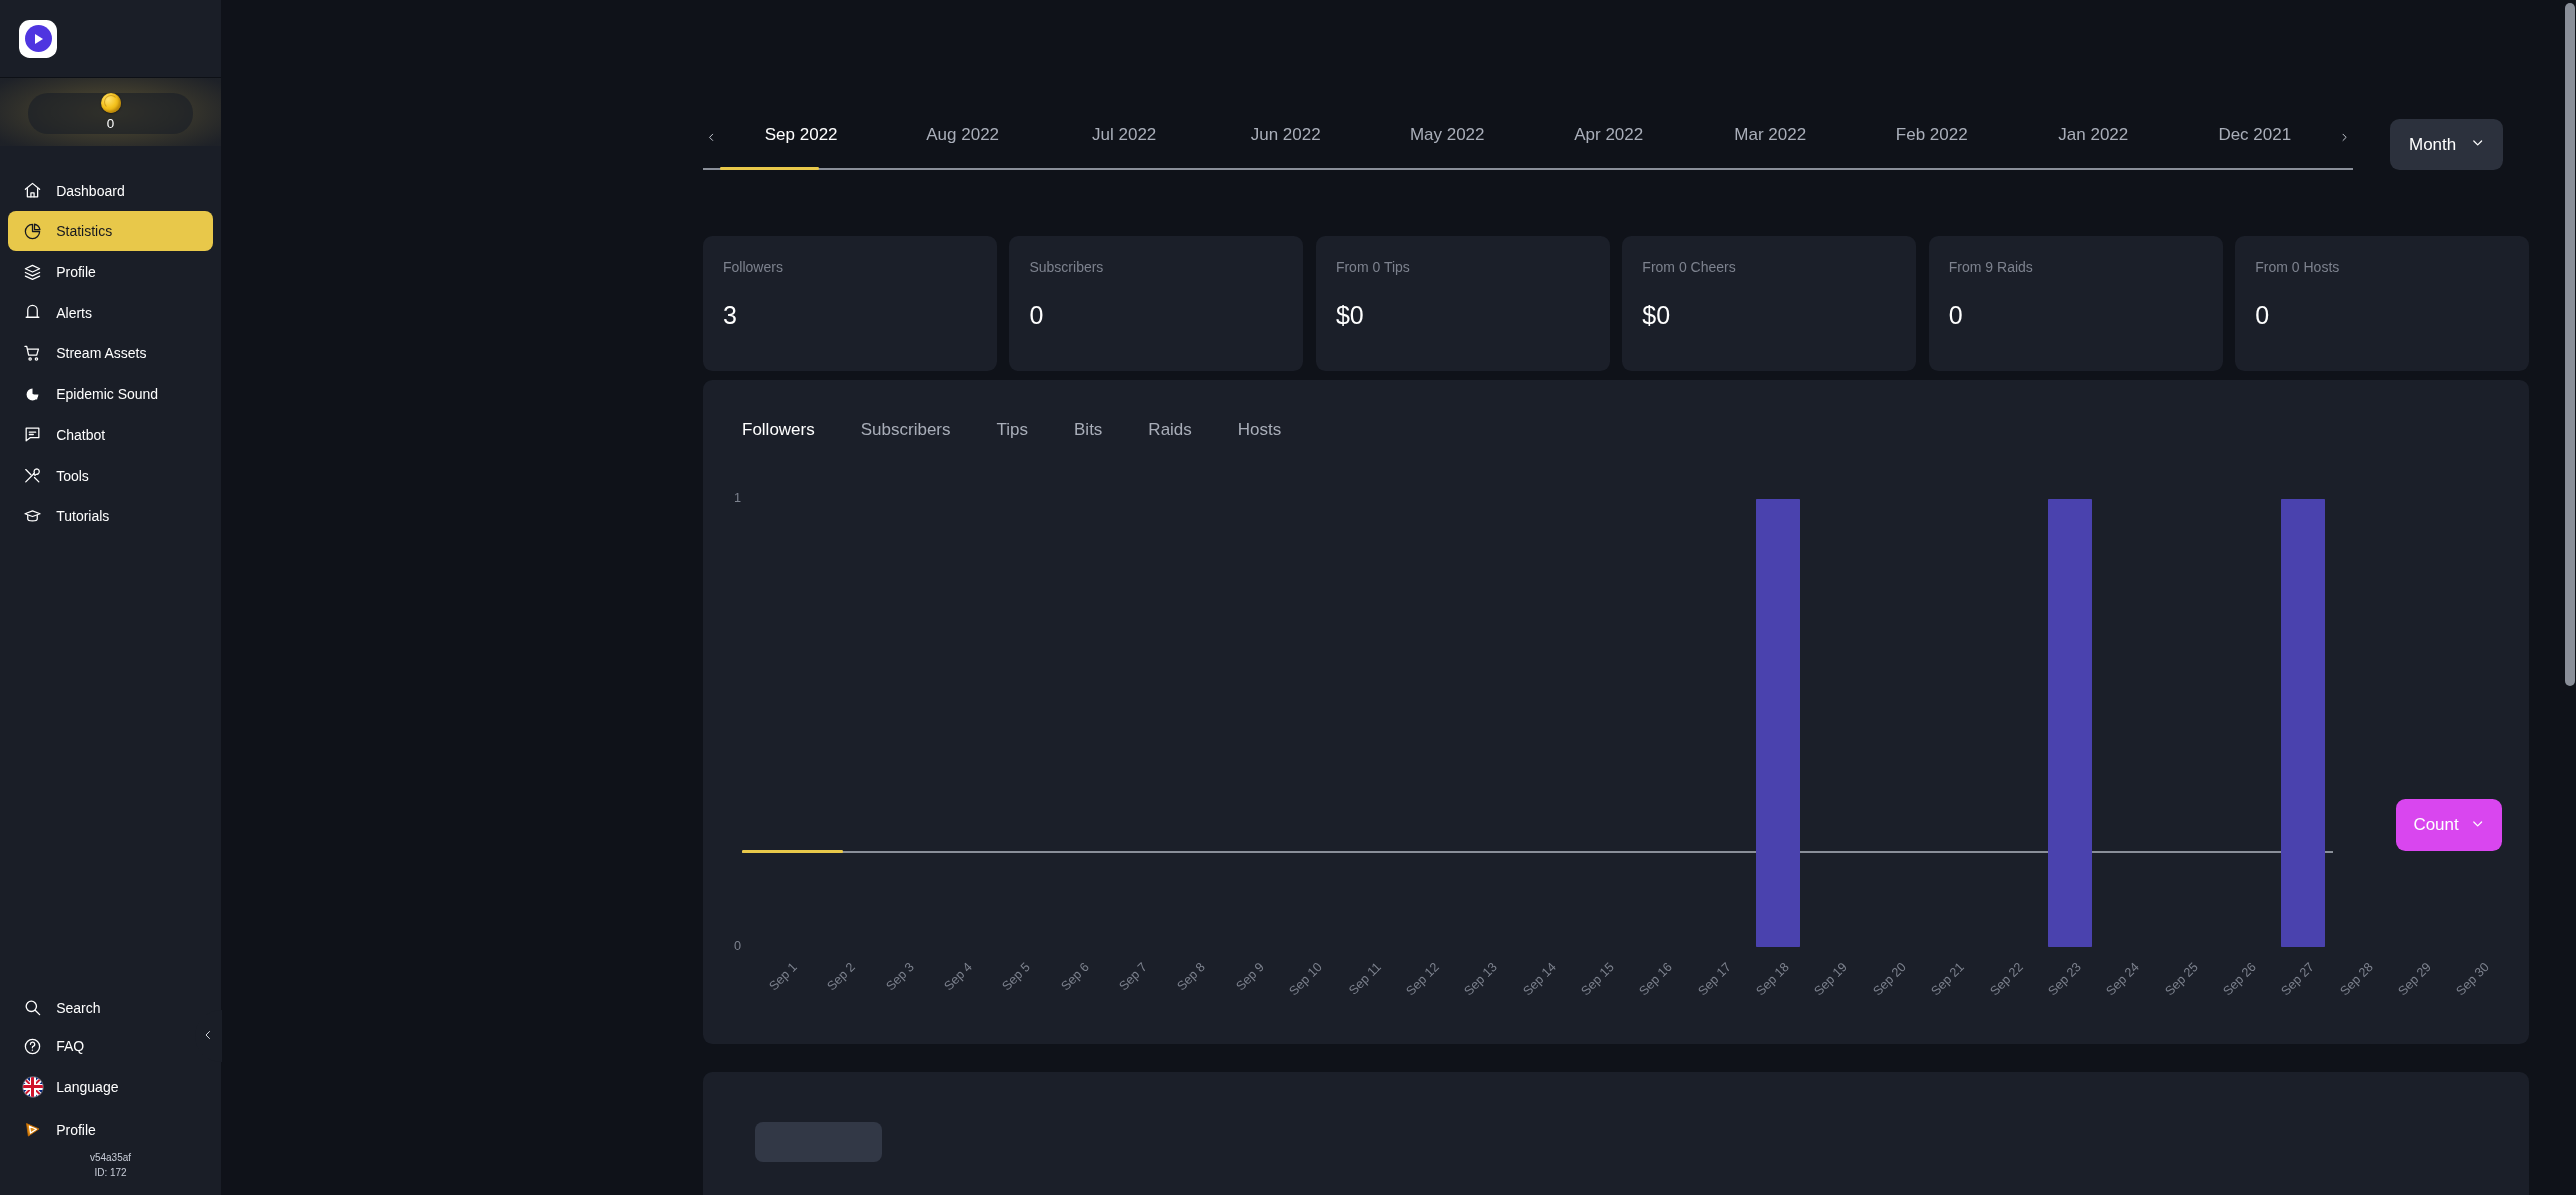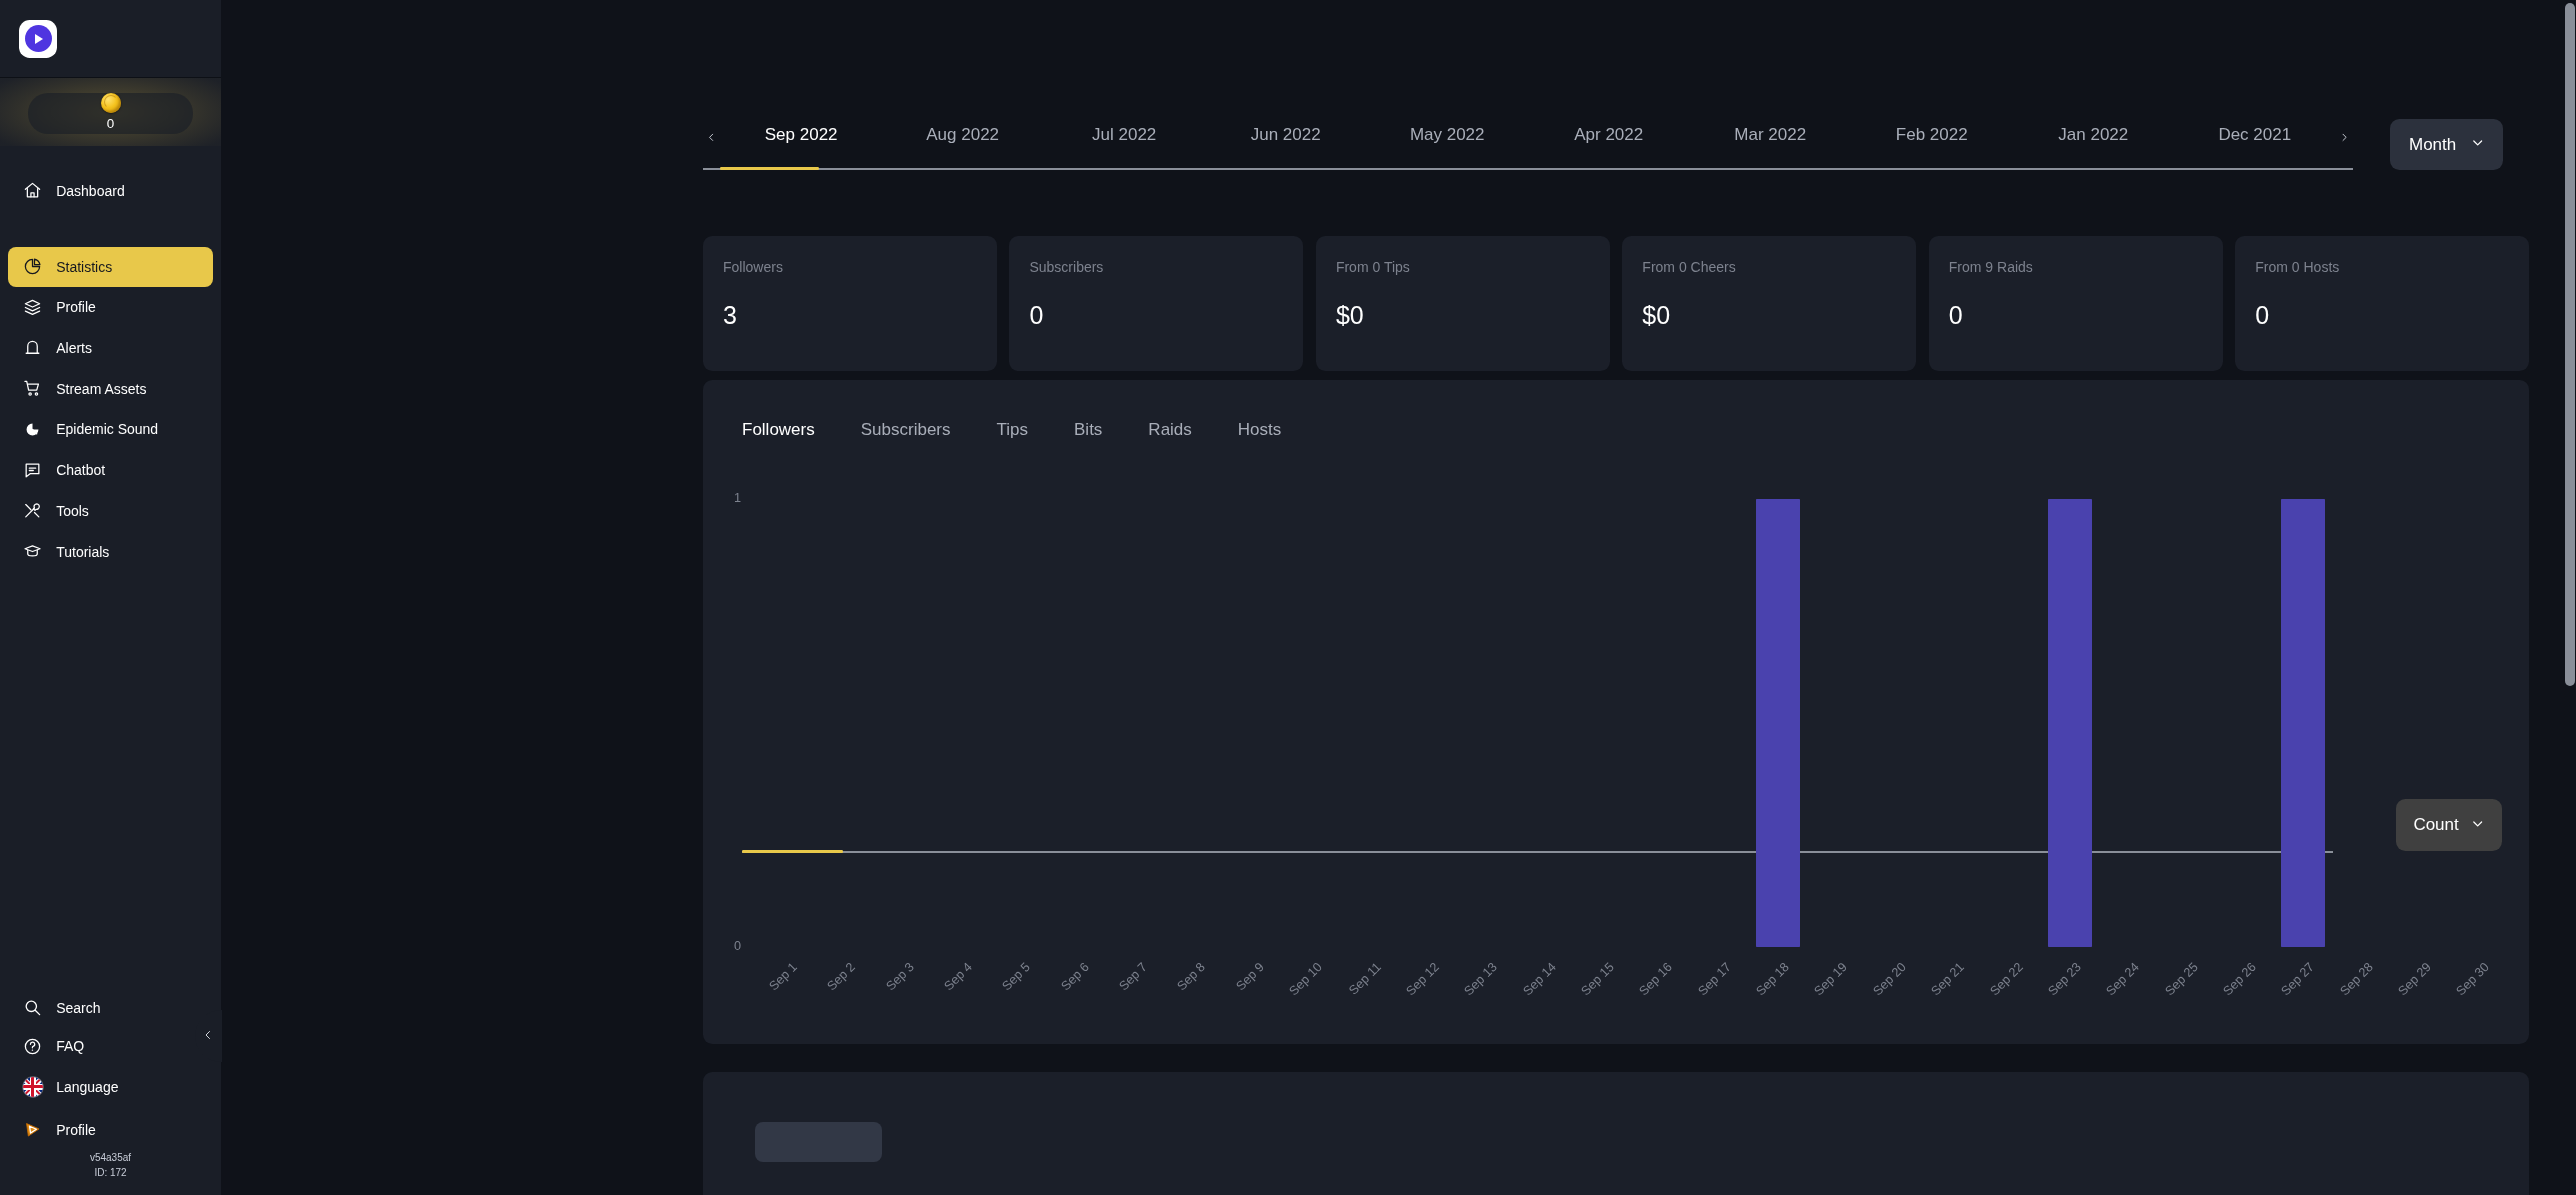--- a/index.html
+++ b/index.html
@@ -60,21 +60,21 @@
     border-radius: 50%; border: 1px solid rgba(180,125,10,.55); border-bottom-color: transparent; border-right-color: transparent;
   }
   .coin-count { position: relative; z-index: 2; color: #fff; font-size: 13.4px; }
 
   .nav { padding-top: 24px; }
   .nav-item {
     display: flex; align-items: center; gap: 13.4px;
     height: 40px; margin: 0.7px 8px; padding-left: 14.8px;
     border-radius: 8px; color: #ffffff; font-size: 14px; cursor: pointer;
   }
-  .nav-item.active { background: #e8c84a; color: #16181f; margin-top: 36px; }
+  .nav-item.active { background: #e8c84a; color: #16181f; }
   .nav-item .ico { width: 20px; height: 20px; display: flex; align-items: center; justify-content: center; flex: 0 0 20px; }
   .nav-item .ico svg { width: 19px; height: 19px; }
 
   .nav-bottom { margin-top: auto; padding-bottom: 10.7px; }
   .version { text-align: center; color: #c8cdd8; font-size: 10px; line-height: 1.45; padding-bottom: 4px; }
 
   .flag {
     width: 20px; height: 20px; border-radius: 50%; overflow: hidden; position: relative;
     background: #00247d; box-shadow: 0 0 0 0.7px rgba(255,255,255,.35);
   }
@@ -164,21 +164,21 @@
   .chart-tab.active { color: #ffffff; }
   .tab-track {
     position: absolute; left: 39px; top: 471px; width: 1591px; height: 2px; background: #8a8f99;
   }
   .tab-underline {
     position: absolute; left: 39px; top: 470px; width: 101px; height: 3.4px;
     background: #e8c84a; border-radius: 1.3px;
   }
   .count-select {
     position: absolute; left: 1693px; top: 419px;
-    height: 52px; padding: 0 17.4px; border-radius: 9.4px; background: #404040;
+    height: 52px; padding: 0 17.4px; border-radius: 9.4px; background: #d946ef;
     display: flex; align-items: center; gap: 12px; cursor: pointer;
     color: #ffffff; font-size: 17px;
   }
   .count-select svg { width: 13.4px; height: 13.4px; }
 
   .plot { position: absolute; left: 0; top: 0; width: 1826px; height: 664px; }
   .ytick { position: absolute; color: #7d828e; font-size: 12.7px; }
   .bar {
     position: absolute; background: #4a42ae; border-radius: 0.7px;
   }

